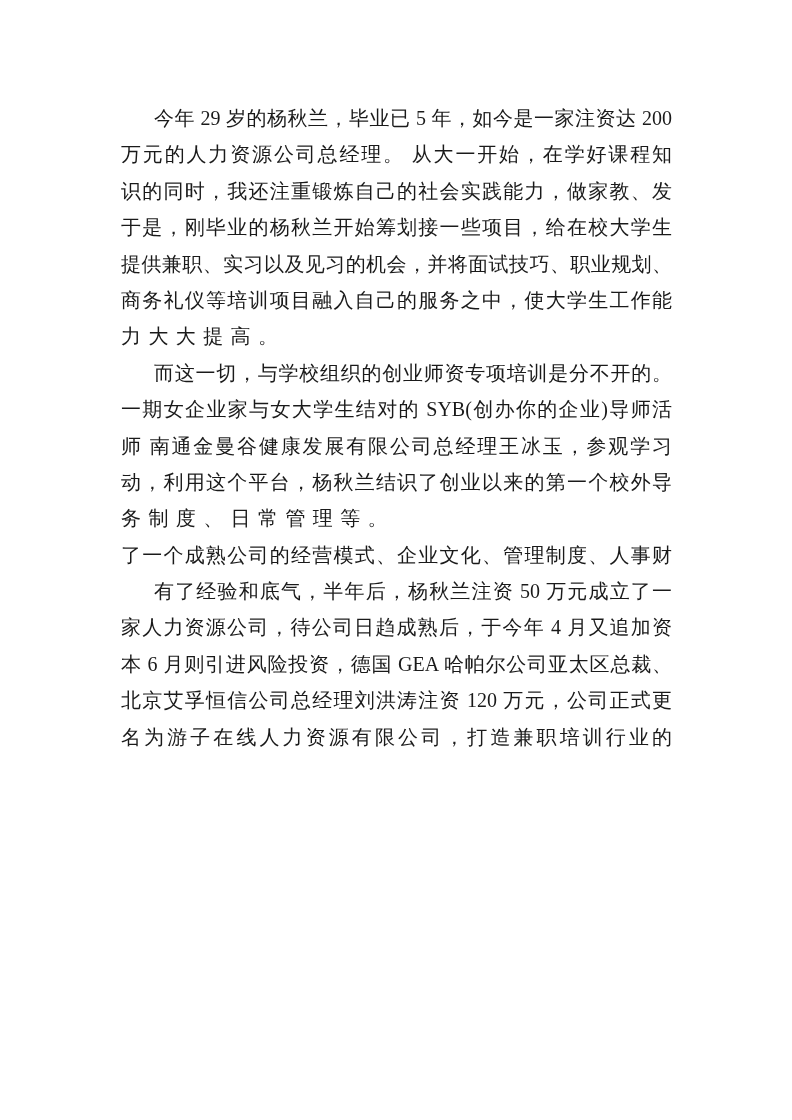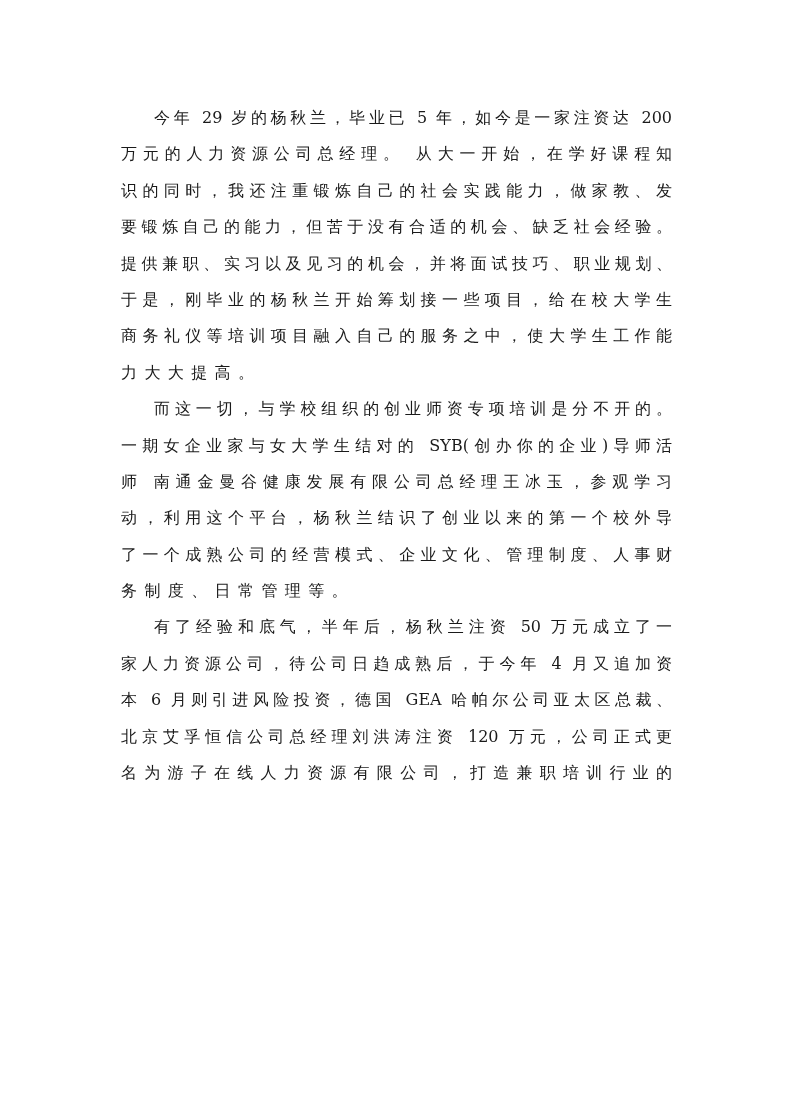--- a/index.html
+++ b/index.html
@@ -25,58 +25,58 @@
     .text-column {
       position: absolute;
       left: 121px;
       top: 100px;
       width: 551px;
     }
     .line {
       display: block;
       height: 36.4px;
       line-height: 36.4px;
-      font-size: 16px;
+      font-size: 20px;
       white-space: nowrap;
       text-align: justify;
       text-align-last: justify;
       letter-spacing: 0px;
+      font-family: Liberation Serif, serif;
     }
     .line.indent {
       padding-left: 33px;
     }
     .line.last {
       text-align-last: left;
       letter-spacing: 7.4px;
     }
   </style>
 </head>
 <body>
 
 <div class="page">
   <div class="text-column">
 
     <div>
       <span class="line indent">今年 29 岁的杨秋兰，毕业已 5 年，如今是一家注资达 200</span>
       <span class="line">万元的人力资源公司总经理。 从大一开始，在学好课程知</span>
       <span class="line">识的同时，我还注重锻炼自己的社会实践能力，做家教、发</span>
-      <span class="line">要锻炼自己的能力，但苦于没有合适的机会、缺乏社会经验。</span>
+      <span class="line">于是，刚毕业的杨秋兰开始筹划接一些项目，给在校大学生</span>
       <span class="line">提供兼职、实习以及见习的机会，并将面试技巧、职业规划、</span>
-      <span class="line">于是，刚毕业的杨秋兰开始筹划接一些项目，给在校大学生</span>
       <span class="line">商务礼仪等培训项目融入自己的服务之中，使大学生工作能</span>
       <span class="line last">力大大提高。</span>
     </div>
 
     <div>
       <span class="line indent">而这一切，与学校组织的创业师资专项培训是分不开的。</span>
       <span class="line">一期女企业家与女大学生结对的 SYB(创办你的企业)导师活</span>
       <span class="line">师 南通金曼谷健康发展有限公司总经理王冰玉，参观学习</span>
       <span class="line">动，利用这个平台，杨秋兰结识了创业以来的第一个校外导</span>
+      <span class="line last">务制度、日常管理等。</span>
       <span class="line">了一个成熟公司的经营模式、企业文化、管理制度、人事财</span>
-      <span class="line last">务制度、日常管理等。</span>
     </div>
 
     <div>
       <span class="line indent">有了经验和底气，半年后，杨秋兰注资 50 万元成立了一</span>
       <span class="line">家人力资源公司，待公司日趋成熟后，于今年 4 月又追加资</span>
       <span class="line">本 6 月则引进风险投资，德国 GEA 哈帕尔公司亚太区总裁、</span>
       <span class="line">北京艾孚恒信公司总经理刘洪涛注资 120 万元，公司正式更</span>
       <span class="line">名为游子在线人力资源有限公司，打造兼职培训行业的</span>
     </div>
 

